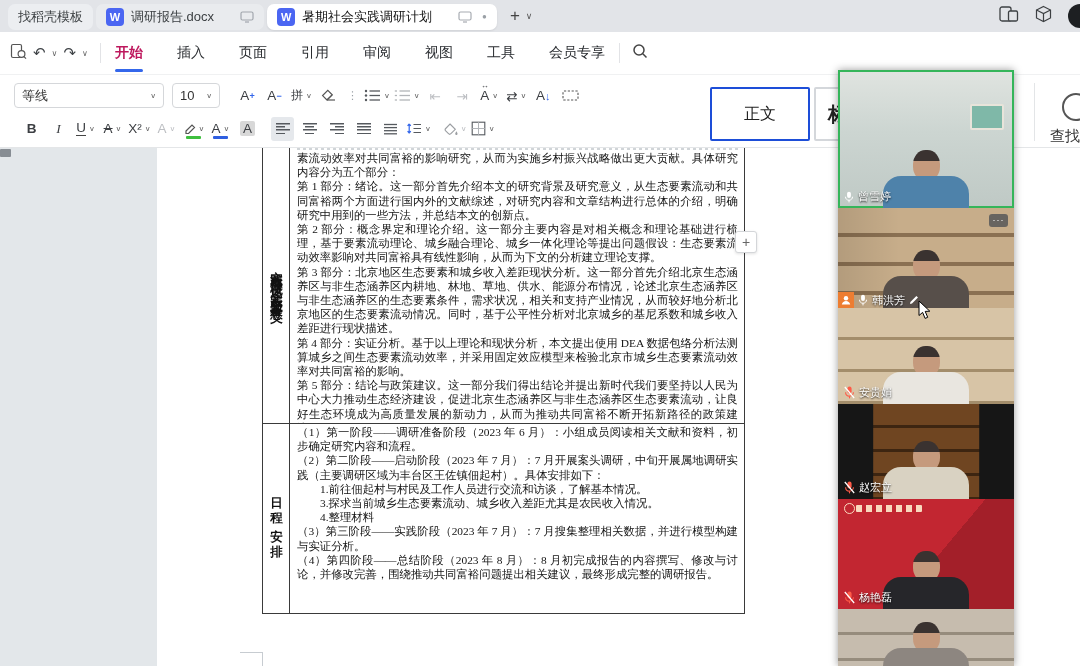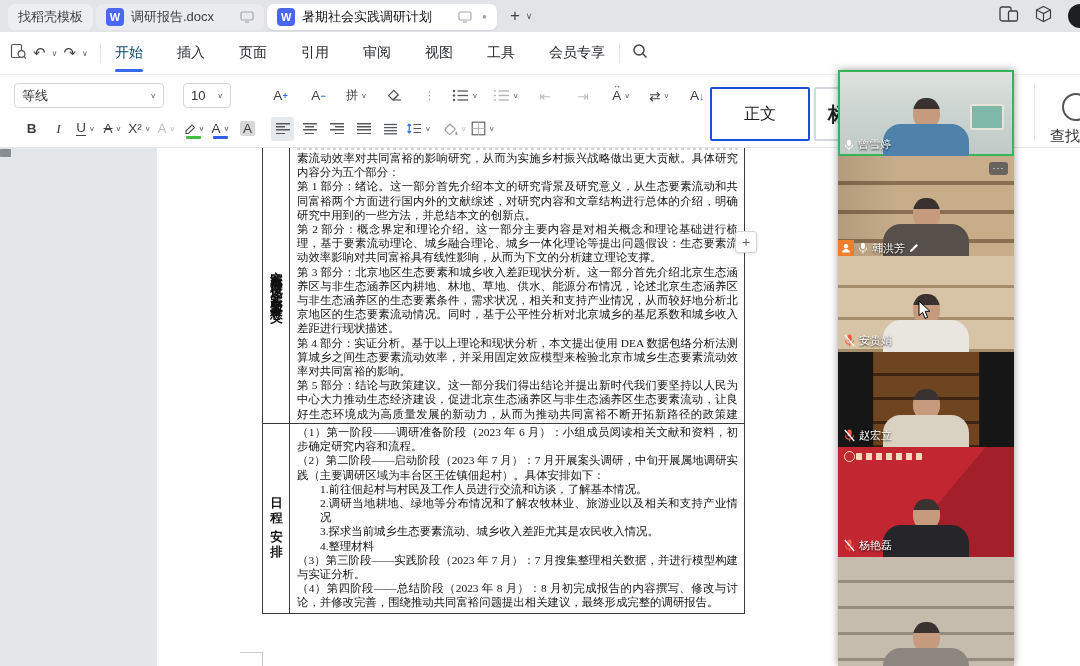--- a/index.html
+++ b/index.html
@@ -25,29 +25,29 @@
 
   
   .ribbon{position:absolute;left:0;top:32px;width:1080px;height:42px;background:#fff;
           display:flex;align-items:center;}
   .qat{display:flex;align-items:center;gap:6px;padding-left:10px;color:#3f4347;}
   .qat .g{font-size:15px;}
   .qat .c{font-size:8px;color:#666;}
   .vdiv{width:1px;height:20px;background:#e2e3e6;margin:0 12px;}
   .menus{display:flex;align-items:center;gap:30px;font-size:14px;color:#2a2d31;}
   .menu-item{position:relative;padding:4px 2px;}
-  .menu-item.active{color:#0c4a6e;font-weight:400;}
+  .menu-item.active{color:#be185d;font-weight:700;}
   .menu-item.active::after{content:"";position:absolute;left:2px;right:2px;bottom:-6px;height:3px;
           border-radius:2px;background:#3467eb;}
 
   
   .toolbar{position:absolute;left:0;top:74px;width:1080px;height:74px;background:#fff;
            border-bottom:1px solid #e4e6e8;border-top:1px solid #f0f1f2;box-sizing:border-box;}
   .tb-row{position:absolute;left:14px;display:flex;align-items:center;}
-  #tb1{top:7px;height:27px;gap:11px;}
+  #tb1{top:7px;height:27px;}
   #tb2{top:40px;height:27px;}
   .select{height:25px;border:1px solid #d5d7da;border-radius:4px;display:flex;align-items:center;
           padding:0 7px;box-sizing:border-box;font-size:13px;color:#333;background:#fff;}
   .fontsel{width:150px;}
   .sizesel{width:48px;margin-left:8px;}
   .select .lbl{flex:1;}
   .caret{font-size:8px;color:#666;margin-left:3px;transform:scaleY(.85);}
   .tbtn{min-width:23px;height:24px;display:flex;align-items:center;justify-content:center;
         color:#3c3f43;font-size:13.5px;border-radius:3px;margin:0 2px;position:relative;}
   .tbtn.sel{background:#e5e8ec;}
@@ -121,21 +121,21 @@
             border-top:1px solid #c7ccd1;border-right:1px solid #c7ccd1;}
 
   
   .panel{position:absolute;left:838px;top:70px;width:176px;height:596px;background:#191919;
          z-index:30;box-shadow:0 0 8px rgba(0,0,0,.4);display:flex;flex-direction:column;}
   .phead{height:18px;background:#2c2e30;display:flex;align-items:center;padding:0 6px;gap:5px;
          color:#e4e4e4;font-size:10px;white-space:nowrap;}
   .phead .st{flex:1;overflow:hidden;}
   .pdiv{width:1px;height:10px;background:#55585c;}
   .tile{position:relative;overflow:hidden;}
-  .t1{height:86px;background:linear-gradient(180deg,#e0e4e0 0%,#ccd5d1 45%,#bfc9c5 100%);
+  .t1{height:138px;background:linear-gradient(180deg,#e0e4e0 0%,#ccd5d1 45%,#bfc9c5 100%);
       box-shadow:inset 0 0 0 2px #35b55a;}
   .t1 .paint{position:absolute;right:10px;top:34px;width:30px;height:22px;background:#7fb8a8;
              border:2px solid #e8e4da;border-radius:2px;}
   .t2{height:100px;background:linear-gradient(90deg,rgba(0,0,0,.10),rgba(0,0,0,0) 35%),
       repeating-linear-gradient(180deg,#c7ad8a 0 25px,#8a7052 25px 29px);}
   .t3{height:96px;background:repeating-linear-gradient(180deg,#d7c4a6 0 29px,#a38d6b 29px 32px);}
   .t4{height:95px;background:#161616;}
   .t4 .strip{position:absolute;left:50%;transform:translateX(-50%);width:60%;height:100%;
       background:repeating-linear-gradient(180deg,#6f4521 0 21px,#3d2511 21px 24px);}
   .t5{height:110px;background:linear-gradient(130deg,#c22631 0 55%,#a31f29 55% 100%);}
@@ -451,21 +451,20 @@
         </div>
         <div class="trow r2">
           <div class="thead">
             <span class="vtext v2">日程安排</span>
           </div>
           <div class="tbody">
             <div>
                 <p class="dp">（1）第一阶段——调研准备阶段（2023 年 6 月）：小组成员阅读相关文献和资料，初步确定研究内容和流程。</p>
                 <p class="dp">（2）第二阶段——启动阶段（2023 年 7 月）：7 月开展案头调研，中旬开展属地调研实践（主要调研区域为丰台区王佐镇佃起村）。具体安排如下：</p>
                 <p class="dp indent">1.前往佃起村与村民及工作人员进行交流和访谈，了解基本情况。</p>
-                <p class="dp indent">2.调研当地耕地、绿地等分布情况和了解农牧林业、旅游业以及相关和支持产业情况</p>
                 <p class="dp indent">3.探求当前城乡生态要素流动、城乡收入差距尤其是农民收入情况。</p>
                 <p class="dp indent">4.整理材料</p>
                 <p class="dp">（3）第三阶段——实践阶段（2023 年 7 月）：7 月搜集整理相关数据，并进行模型构建与实证分析。</p>
                 <p class="dp">（4）第四阶段——总结阶段（2023 年 8 月）：8 月初完成报告的内容撰写、修改与讨论，并修改完善，围绕推动共同富裕问题提出相关建议，最终形成完整的调研报告。</p>
               </div>
           </div>
         </div>
       </div>
       <div class="plusbtn">+</div>
       <div class="cropmark"></div>

